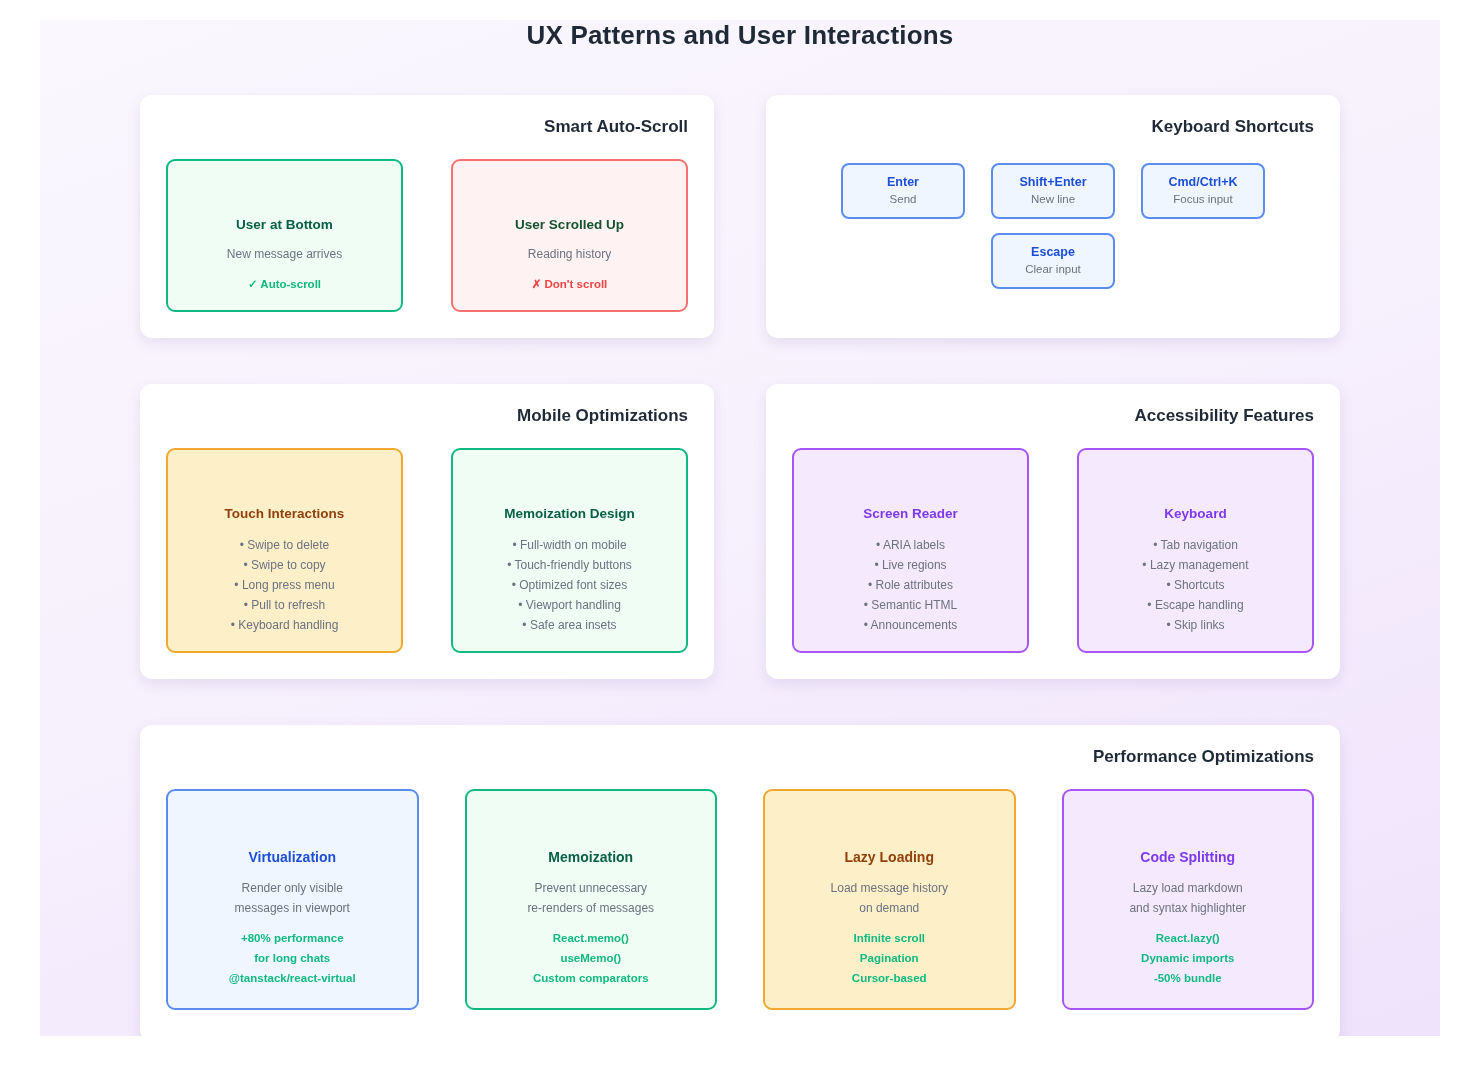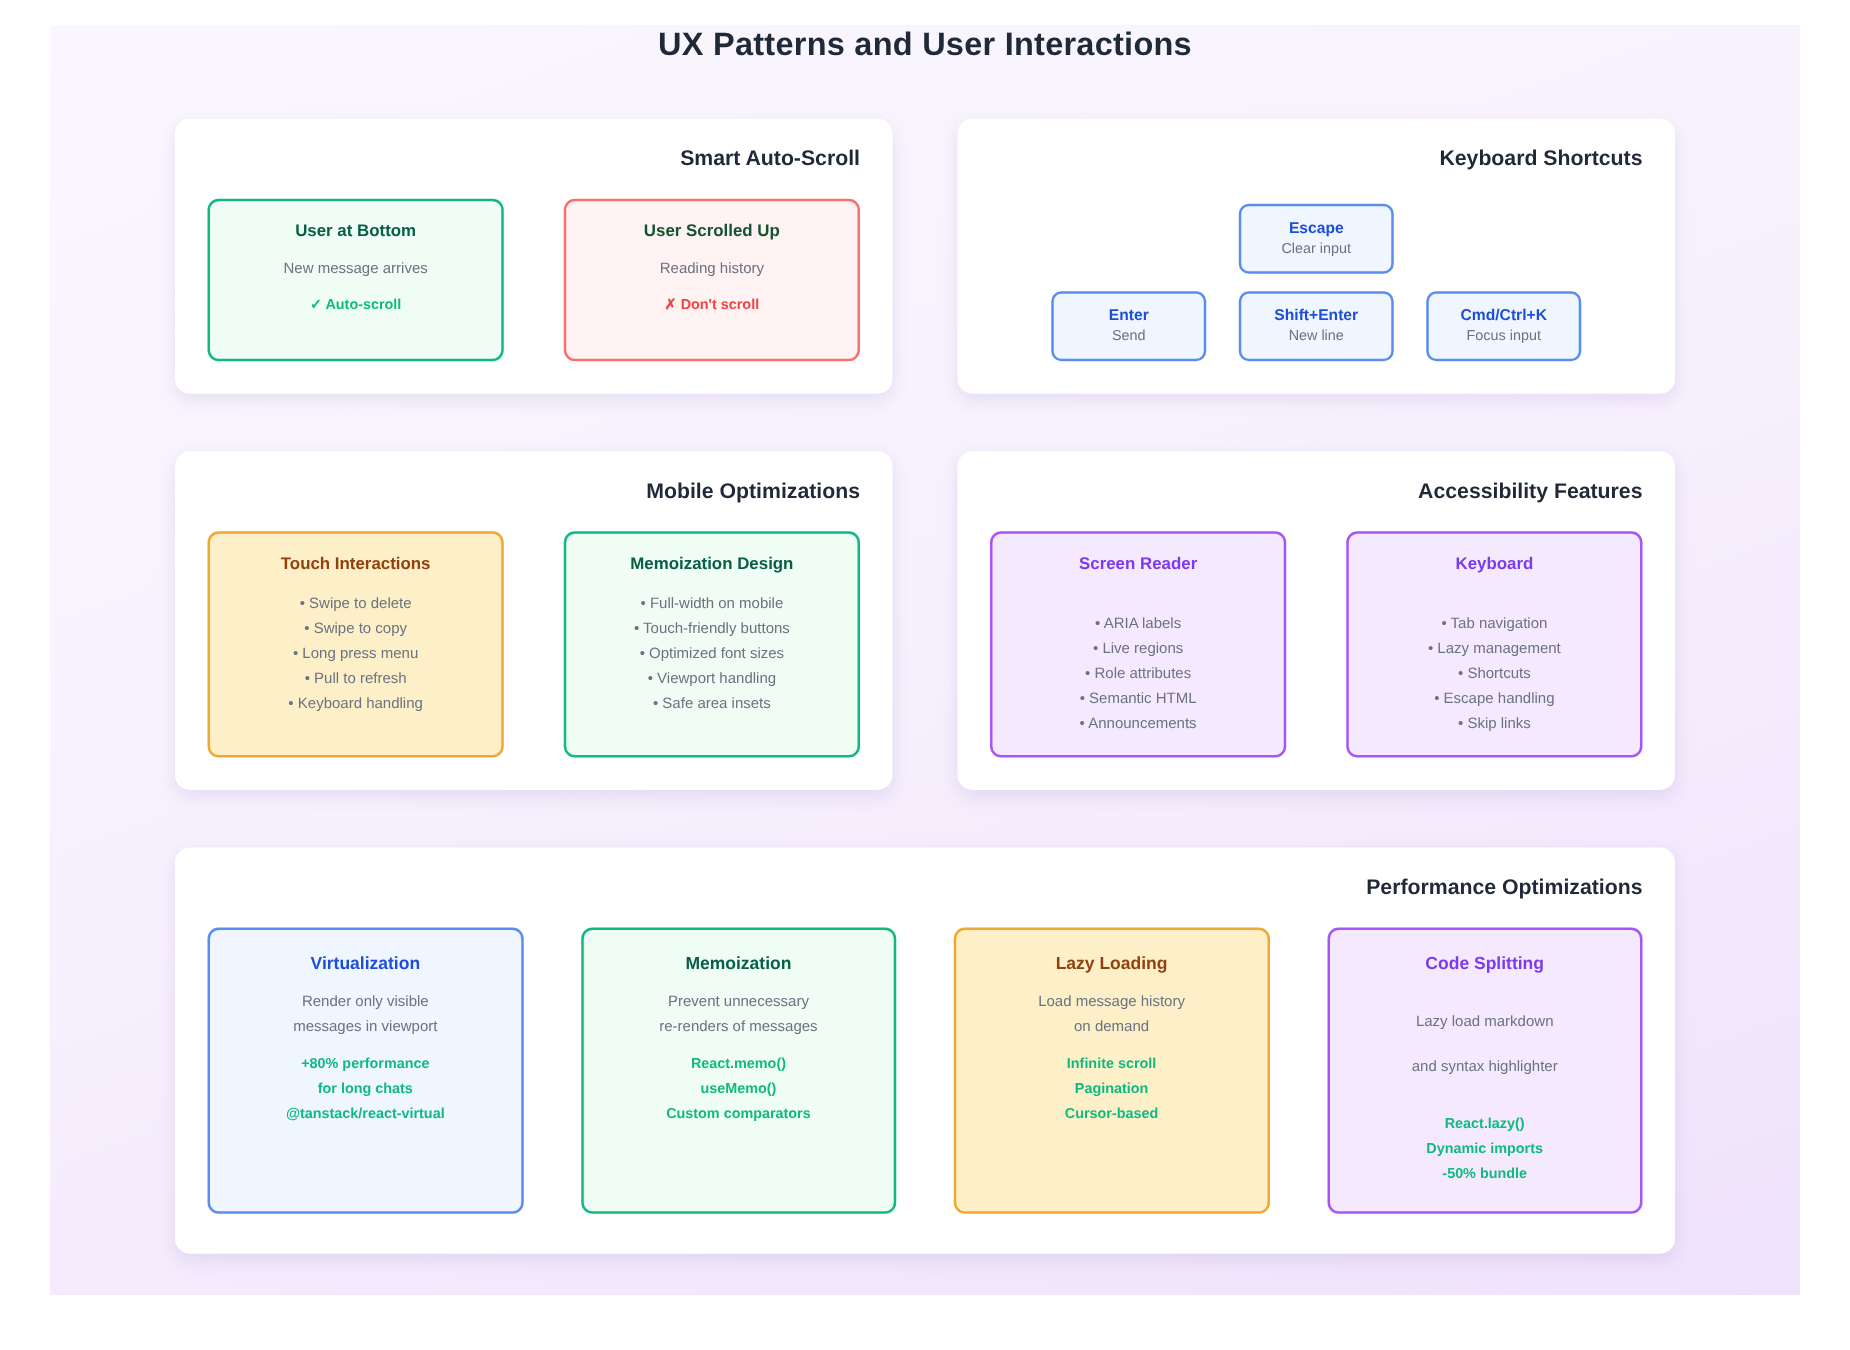--- a/index.html
+++ b/index.html
@@ -79,20 +79,21 @@
     flex: 1;
     max-width: 260px;
     display: flex;
     flex-direction: column;
   }
 
   .subcard-title {
     font-size: 13.5px;
     font-weight: bold;
     margin-bottom: 12px;
+    margin-top: 40px;
   }
 
   .sub-line {
     font-size: 12px;
     color: #6b7280;
     line-height: 20px;
   }
 
   .sub-bullets { margin-top: 2px; }
   .sub-bullets .sub-line { line-height: 20px; }
@@ -108,21 +109,21 @@
   
   .v-green  { border-color: #10b981; background: #f0fdf4; }
   .v-green  .subcard-title { color: #065f46; }
 
   .v-red    { border-color: #f87171; background: #fef2f2; }
   .v-red    .subcard-title { color: #14532d; }
 
   .v-amber  { border-color: #f0a830; background: #fdf0c9; }
   .v-amber  .subcard-title { color: #92400e; }
 
-  .v-purple { border-color: #a855f7; background: #f5eafd; gap: 16px; }
+  .v-purple { border-color: #a855f7; background: #f5eafd; }
   .v-purple .subcard-title { color: #7c3aed; }
 
   .v-blue   { border-color: #5b8def; background: #eff6ff; }
   .v-blue   .subcard-title { color: #1d4ed8; }
 
   .accent-green { color: #10b981; }
   .accent-red   { color: #ef4444; }
 
   
   .kbd-wrap {
@@ -192,37 +193,37 @@
 
         </div>
       </div>
 
       <div class="section-card">
         <div class="section-title">Keyboard Shortcuts</div>
         <div class="kbd-wrap">
 
           <div class="kbd-row">
             <div class="kbd">
-              <div class="kbd-key">Escape</div>
-              <div class="kbd-desc">Clear input</div>
-            </div>
-          </div>
-
-          <div class="kbd-row">
-            <div class="kbd">
               <div class="kbd-key">Enter</div>
               <div class="kbd-desc">Send</div>
             </div>
             <div class="kbd">
               <div class="kbd-key">Shift+Enter</div>
               <div class="kbd-desc">New line</div>
             </div>
             <div class="kbd">
               <div class="kbd-key">Cmd/Ctrl+K</div>
               <div class="kbd-desc">Focus input</div>
+            </div>
+          </div>
+
+          <div class="kbd-row">
+            <div class="kbd">
+              <div class="kbd-key">Escape</div>
+              <div class="kbd-desc">Clear input</div>
             </div>
           </div>
 
         </div>
       </div>
 
     </div>
 
     <div class="row">
 

